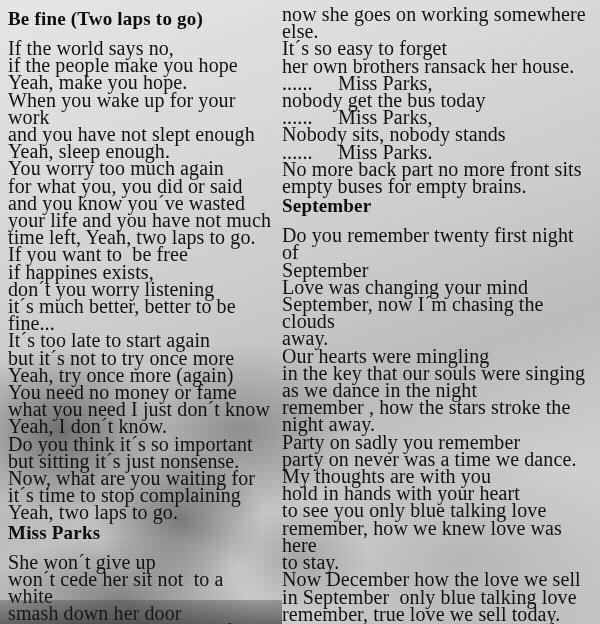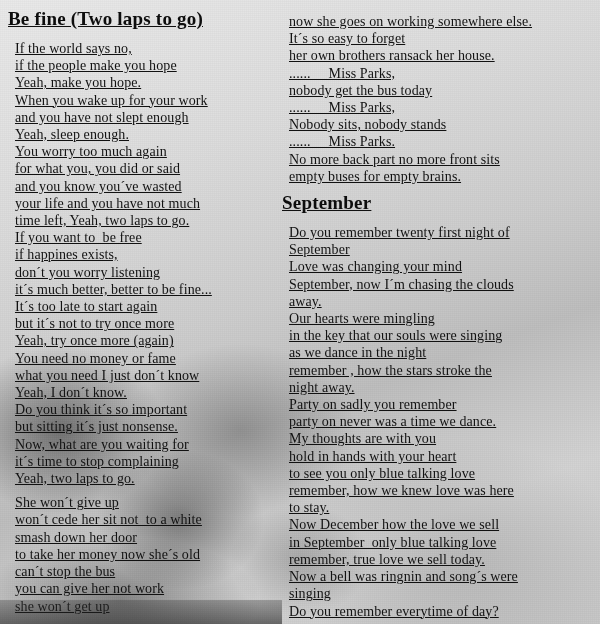--- a/index.html
+++ b/index.html
@@ -21,21 +21,20 @@
     height: 624px;
     box-sizing: border-box;
     background:
       radial-gradient(ellipse 150px 120px at 60px 430px, rgba(40,40,40,0.55), rgba(40,40,40,0) 70%),
       radial-gradient(ellipse 120px 100px at 180px 520px, rgba(30,30,30,0.45), rgba(30,30,30,0) 70%),
       radial-gradient(ellipse 160px 120px at 240px 430px, rgba(60,60,60,0.35), rgba(60,60,60,0) 72%),
       radial-gradient(ellipse 200px 90px at 120px 600px, rgba(20,20,20,0.4), rgba(20,20,20,0) 70%),
       radial-gradient(ellipse 100px 80px at 300px 560px, rgba(70,70,70,0.3), rgba(70,70,70,0) 70%),
       radial-gradient(ellipse 220px 160px at 460px 560px, rgba(120,120,120,0.25), rgba(120,120,120,0) 75%),
       linear-gradient(160deg, #e9e9e9 0%, #dcdcdc 25%, #cccccc 48%, #bdbdbd 62%, #d2d2d2 80%, #c6c6c6 100%);
-    text-decoration: underline;
   }
   .grain {
     position: absolute;
     inset: 0;
     pointer-events: none;
     opacity: 0.35;
     background-image:
       repeating-linear-gradient(0deg, rgba(0,0,0,0.05) 0px, rgba(0,0,0,0.05) 1px, rgba(255,255,255,0.04) 1px, rgba(255,255,255,0.04) 2px),
       repeating-linear-gradient(90deg, rgba(0,0,0,0.04) 0px, rgba(0,0,0,0.04) 1px, rgba(255,255,255,0.03) 1px, rgba(255,255,255,0.03) 2px);
   }
@@ -58,25 +57,25 @@
   }
   h2.song-title {
     font-family: "Liberation Serif", serif;
     font-weight: bold;
     font-size: 19px;
     margin: 0 0 10px 0;
     letter-spacing: 0.2px;
     color: #0d0d0d;
   }
   .lyrics {
-    font-size: 14px;
+    font-size: 20px;
     line-height: 17.2px;
     white-space: pre-wrap;
     color: #121212;
-    margin: 7px;
+    margin: 0;
     letter-spacing: 0.1px;
   }
   .block-gap-top {
     margin-top: 22px;
   }
   .right-top {
     padding-top: 6px;
   }
   .sep {
     margin-top: 26px;
@@ -137,20 +136,21 @@
 Yeah, try once more (again)
 You need no money or fame
 what you need I just don´t know
 Yeah, I don´t know.
 Do you think it´s so important
 but sitting it´s just nonsense.
 Now, what are you waiting for
 it´s time to stop complaining
 Yeah, two laps to go.</p>
 
+      <h2 class="song-title block-gap-top">Miss Parks</h2>
       <p class="lyrics">She won´t give up
 won´t cede her sit not  to a white
 smash down her door
 to take her money now she´s old
 can´t stop the bus
 you can give her not work
 she won´t get up</p>
     </div>
 
     <div class="col col-right">

